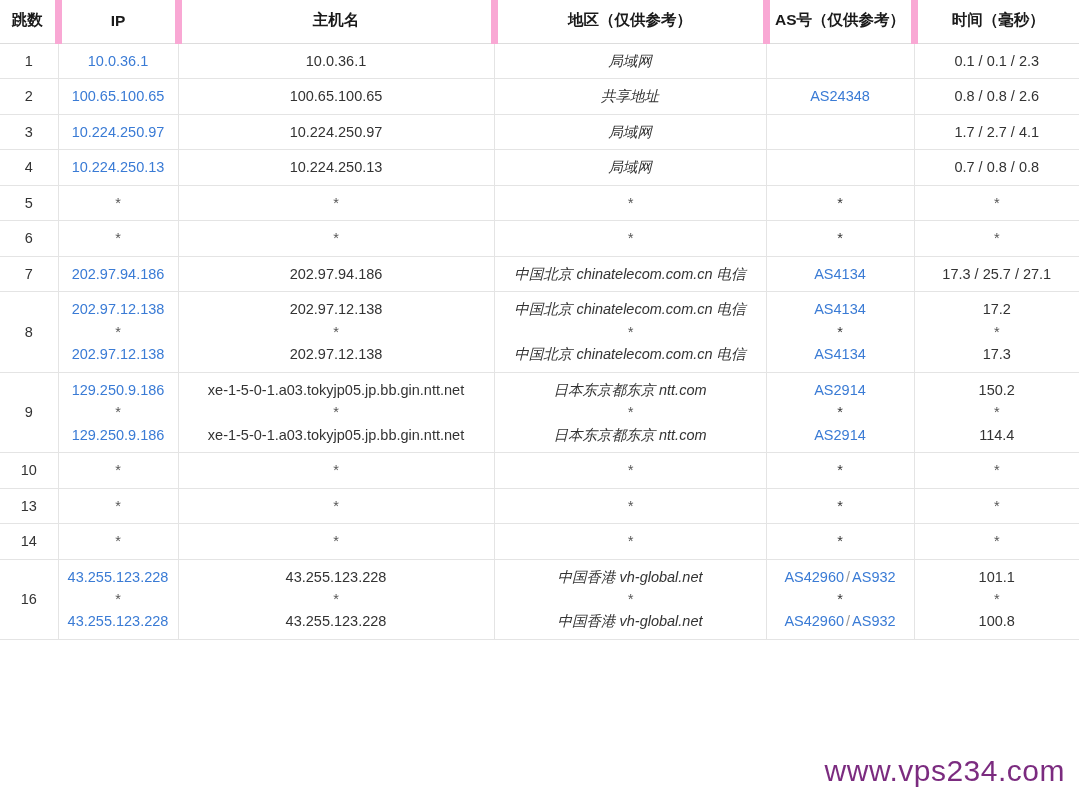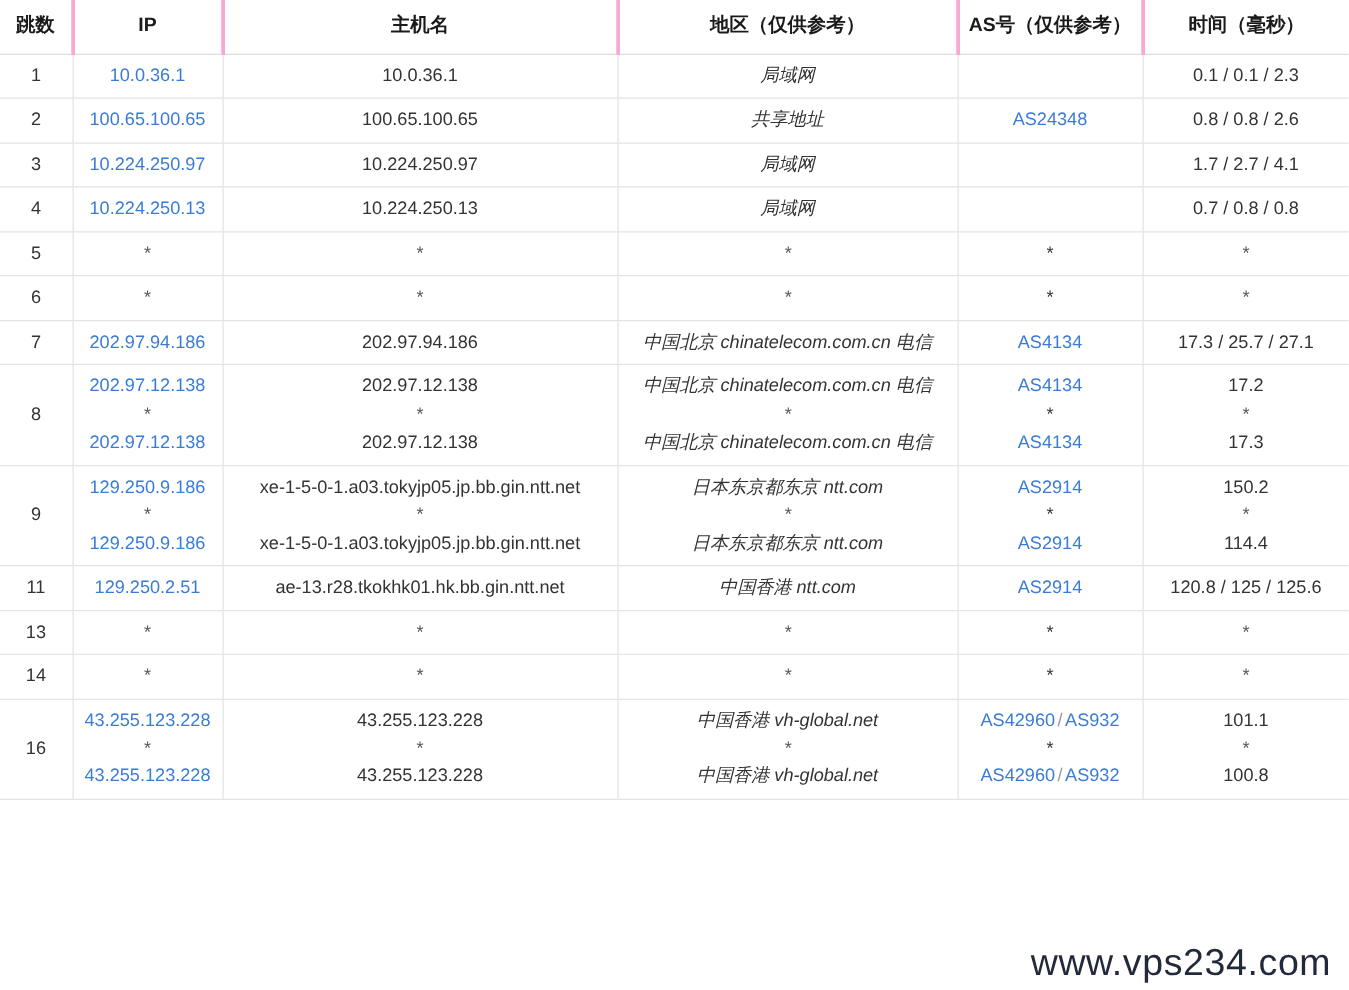--- a/index.html
+++ b/index.html
@@ -28,21 +28,21 @@
   table.trace col.c-as    { width: 148px; }
   table.trace col.c-time  { width: 165px; }
 
   table.trace thead th {
     font-weight: bold;
     font-size: 15.5px;
     color: #1a1a1a;
     padding: 10px 4px 12px 4px;
     text-align: center;
     border-bottom: 1px solid #dddddd;
-    border-right: 3px solid #f9a8d4;
+    border-right: 7px solid #f9a8d4;
     vertical-align: middle;
     white-space: nowrap;
   }
   table.trace thead th:last-child { border-right: none; }
 
   table.trace tbody td {
     border-bottom: 1px solid #e4e4e4;
     border-right: 1px solid #e4e4e4;
     padding: 6px 4px;
     text-align: center;
@@ -66,21 +66,21 @@
   td.host .stack-line { font-size: 14.5px; }
   td.geo .stack-line { font-size: 14.5px; font-style: italic; }
   td.time .stack-line { font-size: 14.5px; }
   .as-sep { color: #999999; padding: 0 2px; }
 
   .watermark {
     position: absolute;
     right: 14px;
     bottom: 4px;
     font-size: 30px;
-    color: #0f172a;
+    color: #701a75;
     font-family: "Liberation Sans", "DejaVu Sans", sans-serif;
     letter-spacing: 0.5px;
     pointer-events: none;
     opacity: 0.92;
   }
 </style>
 </head>
 <body>
 
 <table class="trace">
@@ -279,35 +279,35 @@
           <span class="stack-line"><span class="star">*</span></span>
           <span class="stack-line"><a href="#">AS2914</a></span>
         </td>
         <td class="time">
           <span class="stack-line">150.2</span>
           <span class="stack-line star">*</span>
           <span class="stack-line">114.4</span>
         </td>
       </tr>
       <tr>
-        <td class="hop">11</td>
-        <td class="ip">
-          <span class="stack-line"><a href="#">129.250.2.51</a></span>
-        </td>
-        <td class="host">
-          <span class="stack-line">ae-13.r28.tkokhk01.hk.bb.gin.ntt.net</span>
-        </td>
-        <td class="geo">
-          <span class="stack-line">中国香港 ntt.com</span>
-        </td>
-        <td class="as">
-          <span class="stack-line"><a href="#">AS2914</a></span>
-        </td>
-        <td class="time">
-          <span class="stack-line">120.8 / 125 / 125.6</span>
+        <td class="hop">10</td>
+        <td class="ip">
+          <span class="stack-line star">*</span>
+        </td>
+        <td class="host">
+          <span class="stack-line star">*</span>
+        </td>
+        <td class="geo">
+          <span class="stack-line star">*</span>
+        </td>
+        <td class="as">
+          <span class="stack-line"><span class="star">*</span></span>
+        </td>
+        <td class="time">
+          <span class="stack-line star">*</span>
         </td>
       </tr>
       <tr>
         <td class="hop">13</td>
         <td class="ip">
           <span class="stack-line star">*</span>
         </td>
         <td class="host">
           <span class="stack-line star">*</span>
         </td>

